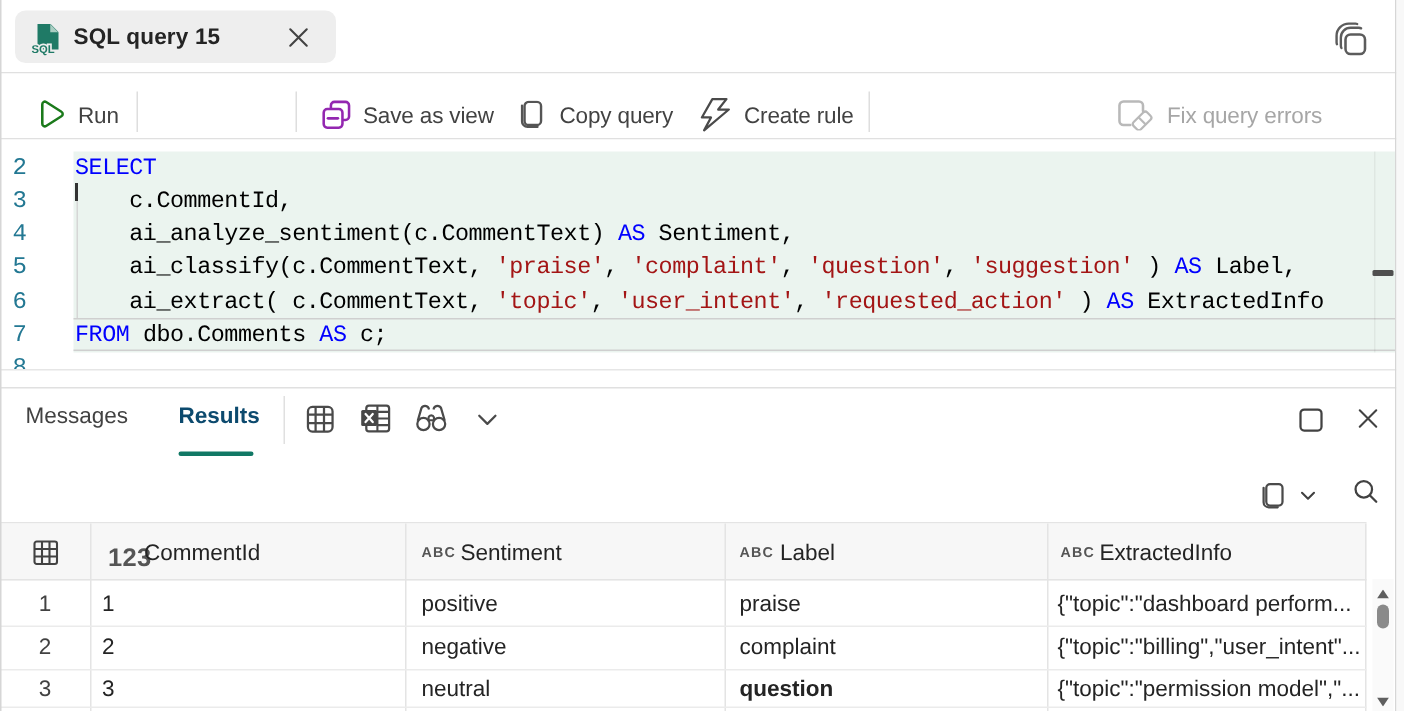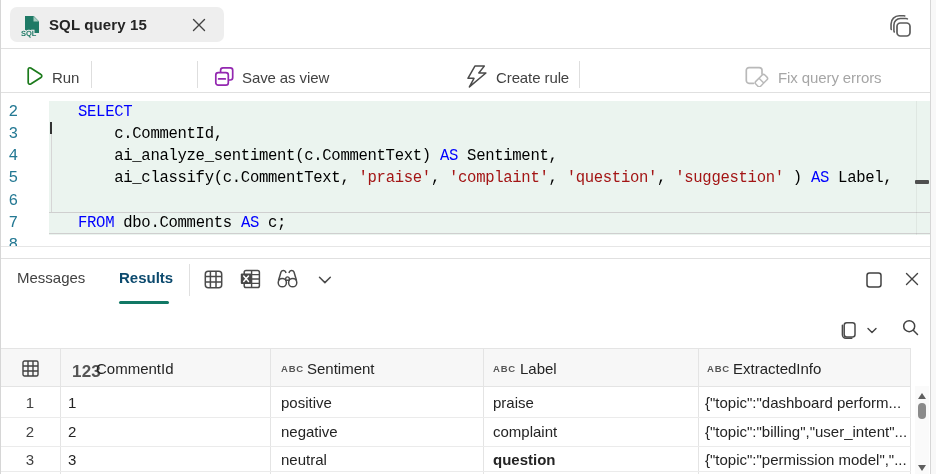--- a/index.html
+++ b/index.html
@@ -17,21 +17,21 @@
   
   #toolbar { left:0; top:49px; width:931px; height:44px; background:#fff; border-bottom:1px solid #e0e0e0; }
   .tbtn { position:absolute; top:8px; height:40px; display:flex; align-items:center; }
   .tbtn .lbl { font-size:15px; letter-spacing:-0.1px; color:#424242; white-space:nowrap; }
   .tbtn.disabled .lbl { color:#a6a6a6; }
   .tsep { position:absolute; top:12px; width:1px; height:27px; background:#dedede; }
   
   #editor { left:0; top:93px; width:931px; height:154px; background:#fff; border-bottom:1px solid #e6e6e6; overflow:hidden; }
   #qhl { position:absolute; left:49px; top:7.5px; width:881px; height:134px; background:#ebf4ef; }
   .lnum { position:absolute; width:18px; text-align:right; font-family:"Liberation Mono", monospace; font-size:16px; color:#237893; line-height:22.3px; }
-  .cline { position:absolute; left:50px; white-space:pre; font-family:"Liberation Mono", monospace; font-size:15.6px; line-height:22.3px; letter-spacing:-0.31px; color:#000;margin-left:28px; }
+  .cline { position:absolute; left:50px; white-space:pre; font-family:"Liberation Mono", monospace; font-size:15.6px; line-height:22.3px; letter-spacing:-0.31px; color:#000; }
   .kw { color:#0000ff; }
   .str { color:#a31515; }
   #curline { position:absolute; left:49px; top:119px; width:881px; height:22.3px; border-top:1px solid #cfcfcf; border-bottom:1px solid #cfcfcf; }
   #iguide { position:absolute; left:51px; top:30px; width:1px; height:89px; background:#d6d6d6; }
   #caret { position:absolute; left:50px; top:29px; width:2px; height:12px; background:#333; }
   #ovdash { position:absolute; left:915px; top:87px; width:14px; height:3.5px; background:#4f4f4f; border-radius:1px; }
   
   #rhead { left:0; top:258px; width:931px; height:90px; background:#fff; border-top:1px solid #e0e0e0; }
   .rtab { position:absolute; top:10px; font-size:15px; }
   #runder { position:absolute; left:119px; top:42px; width:50px; height:3px; background:#117865; border-radius:2px; }
@@ -88,20 +88,27 @@
   </div>
   <div class="tsep" style="left:91px"></div>
   <div class="tsep" style="left:197px"></div>
   <div class="tbtn" style="left:214px">
     <svg width="20" height="20" viewBox="0 0 20 20" style="margin-right:8px;margin-bottom:2px">
       <rect x="6.6" y="1.9" width="12.1" height="12.1" rx="2.4" fill="none" stroke="#9327b0" stroke-width="1.7"></rect>
       <rect x="1.8" y="6.7" width="12.5" height="12.4" rx="2.4" fill="#ffffff" stroke="#9327b0" stroke-width="1.7"></rect>
       <path d="M4.7 12.9 h6.5" stroke="#9327b0" stroke-width="1.9" stroke-linecap="round"></path>
     </svg>
     <span class="lbl">Save as view</span>
+  </div>
+  <div class="tbtn" style="left:347px">
+    <svg width="16" height="19" viewBox="0 0 16 19" style="margin-right:10px;margin-bottom:2px">
+      <rect x="2.7" y="0.9" width="11" height="15.4" rx="2.7" fill="none" stroke="#555555" stroke-width="1.6"></rect>
+      <path d="M1 3.4 v10.4 a3.7 3.7 0 0 0 3.7 3.7 h6.6" fill="none" stroke="#555555" stroke-width="1.6" stroke-linecap="round"></path>
+    </svg>
+    <span class="lbl">Copy query</span>
   </div>
   <div class="tbtn" style="left:466px">
     <svg width="22" height="23" viewBox="0 0 22 23" style="margin-right:8px;margin-bottom:2px">
       <path d="M8.9 1.1 h9.4 l-5.5 6.9 h7.1 L3.4 21.9 l4.6-8.6 H1.9 z" fill="none" stroke="#4a4a4a" stroke-width="1.5" stroke-linejoin="round"></path>
     </svg>
     <span class="lbl">Create rule</span>
   </div>
   <div class="tsep" style="left:579px"></div>
   <div class="tbtn disabled" style="left:744px">
     <svg width="26" height="22" viewBox="0 0 26 22" style="margin-right:6px;margin-bottom:2px">
@@ -124,20 +131,21 @@
   <div class="lnum" style="top:29.8px">3</div>
   <div class="lnum" style="top:52.1px">4</div>
   <div class="lnum" style="top:74.4px">5</div>
   <div class="lnum" style="top:96.7px">6</div>
   <div class="lnum" style="top:119px">7</div>
   <div class="lnum" style="top:141.3px">8</div>
   <div class="cline" style="top:7.5px"><span class="kw">SELECT</span></div>
   <div class="cline" style="top:29.8px">    c.CommentId,</div>
   <div class="cline" style="top:52.1px">    ai_analyze_sentiment(c.CommentText) <span class="kw">AS</span> Sentiment,</div>
   <div class="cline" style="top:74.4px">    ai_classify(c.CommentText, <span class="str">'praise'</span>, <span class="str">'complaint'</span>, <span class="str">'question'</span>, <span class="str">'suggestion'</span> ) <span class="kw">AS</span> Label,</div>
+  <div class="cline" style="top:96.7px">    ai_extract( c.CommentText, <span class="str">'topic'</span>, <span class="str">'user_intent'</span>, <span class="str">'requested_action'</span> ) <span class="kw">AS</span> ExtractedInfo</div>
   <div class="cline" style="top:119px"><span class="kw">FROM</span> dbo.Comments <span class="kw">AS</span> c;</div>
   <div class="abs" style="left:916px; top:7.5px; width:1px; height:134px; background:rgba(0,0,0,0.05);"></div>
   <div id="ovdash"></div>
 </div>
 
 <div id="rhead" class="abs">
   <div class="rtab" style="left:17px; color:#424242;">Messages</div>
   <div class="rtab" style="left:119px; font-weight:bold; color:#0c4a6e;">Results</div>
   <div id="runder"></div>
   <div class="abs" style="left:189px; position:absolute; top:5px; width:1px; height:32px; background:#e0e0e0;"></div>

